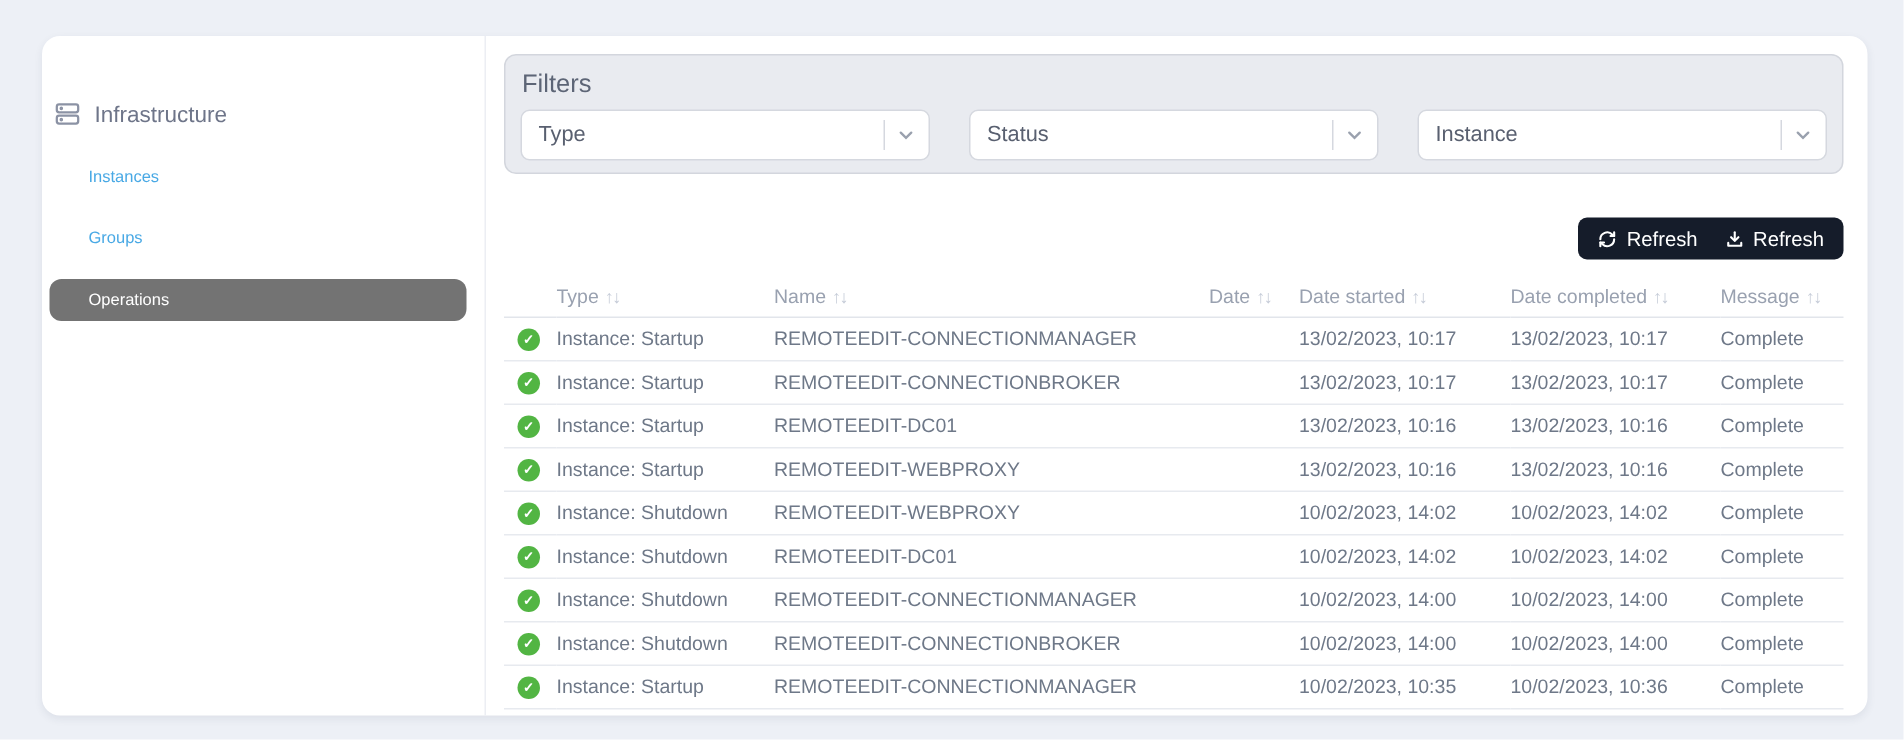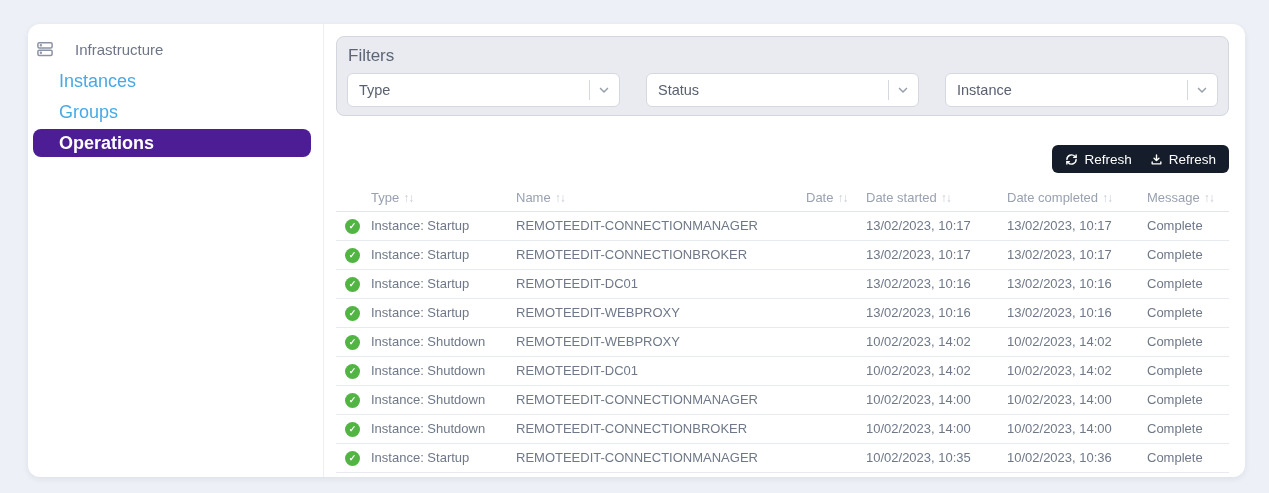--- a/index.html
+++ b/index.html
@@ -24,41 +24,41 @@
     width: 296px;
     flex: 0 0 296px;
     border-right: 1px solid #eceef3;
     padding: 10px 12px 0 5px;
   }
   .nav-header {
     display: flex; align-items: center;
     height: 30px;
     color: #6e7589;
     font-size: 15px;
-    gap: 21px;
+    gap: 9px;
     padding-left: 3px;
+    margin-top: 27px;
   }
   .nav-header .nav-icon { width: 18px; height: 18px; display: inline-flex; color: #8b92a4; }
   .nav-header .nav-icon svg { width: 18px; height: 18px; }
   .nav-item {
     display: block;
     height: 28px;
     line-height: 28px;
-    margin: 3px 0;
+    margin: 13px 0;
     padding-left: 26px;
-    font-size: 18px;
+    font-size: 11px;
     color: #49a9e5;
     text-decoration: none;
     border-radius: 8px;
     cursor: pointer;
   }
   .nav-item.active {
-    background: #4c1d95;
+    background: #737373;
     color: #ffffff;
-    font-weight: bold;
   }
   .nav-section + .nav-section { margin-top: 4px; }
   
   .main {
     flex: 1;
     padding: 12px 16px 0 12px;
   }
   .filters-panel {
     background: #e9ebf0;
     border: 1px solid #d3d6dd;

